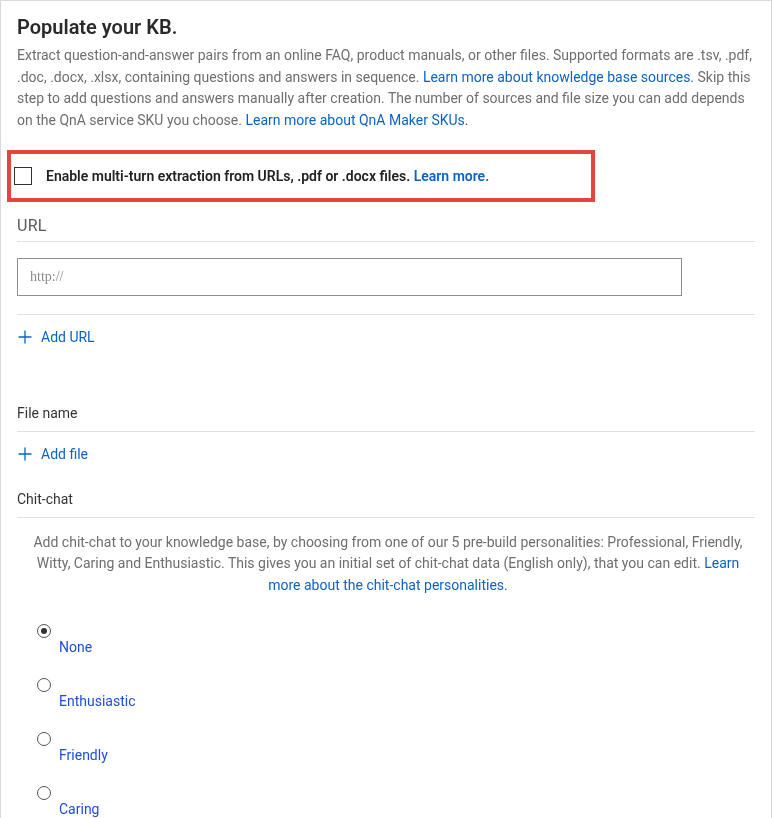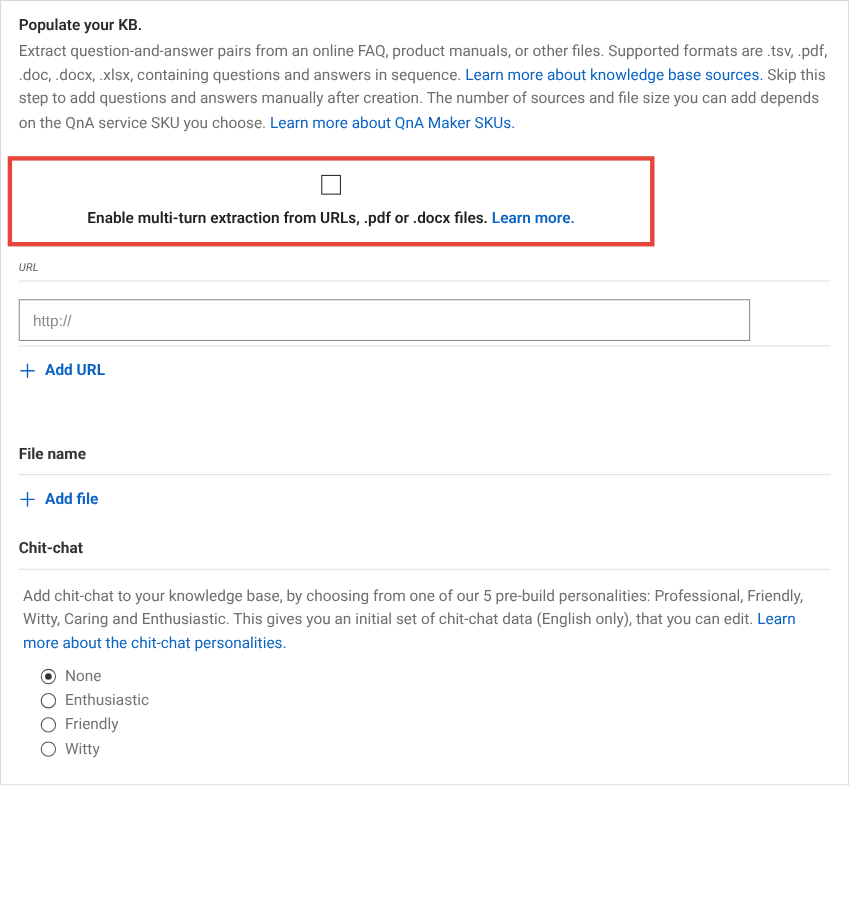--- a/index.html
+++ b/index.html
@@ -10,21 +10,21 @@
     color: #323130;
     background: #fff;
     width: 772px;
   }
   .panel {
     border: 1px solid #d9d9d9;
     padding: 14px 16px 18px 16px;
     width: 772px;
   }
   .title {
-    font-size: 14px;
+    font-size: 20px;
     font-weight: 600;
     color: #2a2a2a;
     margin: 0 0 6px 0;
   }
   .intro {
     font-size: 14px;
     line-height: 1.55;
     color: #6e6e6e;
     margin: 0 0 18px 0;
   }
@@ -34,87 +34,86 @@
   }
   .highlight-box {
     border: 4px solid #e8453a;
     padding: 13px 3px;
     margin-left: -10px;
     margin-right: 160px;
     display: flex;
     align-items: center;
     gap: 14px;
     background: #fff;
-    flex-direction: column;
   }
   .checkbox {
     width: 18px;
     height: 18px;
     border: 1.5px solid #323130;
     background: #fff;
     flex: 0 0 auto;
     cursor: pointer;
   }
   .checkbox-label {
     font-size: 14px;
     font-weight: 600;
     color: #222;
   }
   .field-label {
-    font-size: 10px;
+    font-size: 16px;
     letter-spacing: 0.3px;
     color: #5a5a5a;
     margin-top: 14px;
     margin-bottom: 6px;
-    font-style: italic;
   }
   .divider {
     border: none;
     border-top: 1px solid #e1e1e1;
     margin: 0;
   }
   .url-input {
     width: 665px;
     height: 38px;
     border: 1px solid #8f8f8f;
     padding: 0 12px;
     font-size: 14px;
-    font-family: Liberation Sans, sans-serif;
+    font-family: Liberation Serif, serif;
     color: #333;
-    margin: 16px 0 4px 0;
+    margin: 16px 0 18px 0;
     display: block;
   }
   .url-input::placeholder { color: #8a8a8a; }
   .add-row {
     display: inline-flex;
     align-items: center;
     gap: 8px;
     margin: 14px 0 4px 0;
     cursor: pointer;
     color: #0b63c4;
-    font-weight: 700;
+    font-weight: 400;
     font-size: 14px;
   }
   .plus-icon {
     width: 16px; height: 16px;
     display: inline-flex; align-items: center; justify-content: center;
   }
   .plus-icon svg { stroke: #0b63c4; }
   .section-label {
     font-size: 14px;
-    font-weight: 700;
+    font-weight: 400;
     color: #333;
     margin-top: 56px;
     margin-bottom: 10px;
   }
   .chit-desc {
     font-size: 14px;
     line-height: 1.55;
     color: #6e6e6e;
     margin: 14px 0 10px 4px;
+    text-align: center;
   }
   .radio-list {
     margin-left: 20px;
   }
   .radio-item {
     display: flex;
     align-items: center;
     gap: 8px;
     margin: 6px 0;
     cursor: pointer;
@@ -130,21 +129,22 @@
   .radio.checked::after {
     content: "";
     position: absolute;
     left: 3px; top: 3px;
     width: 6px; height: 6px;
     background: #333;
     border-radius: 50%;
   }
   .radio-label {
     font-size: 14px;
-    color: #737373;
+    color: #1d4ed8;
+    margin-top: 32px;
   }
 </style>
 </head>
 <body>
 
 <div class="panel">
 
   <div class="title">Populate your KB.</div>
 
   <p class="intro">
@@ -197,17 +197,17 @@
     <div class="radio-item">
       <div class="radio"></div>
       <span class="radio-label">Enthusiastic</span>
     </div>
     <div class="radio-item">
       <div class="radio"></div>
       <span class="radio-label">Friendly</span>
     </div>
     <div class="radio-item">
       <div class="radio"></div>
-      <span class="radio-label">Witty</span>
+      <span class="radio-label">Caring</span>
     </div>
   </div>
 
 </div>
 
 </body></html>

